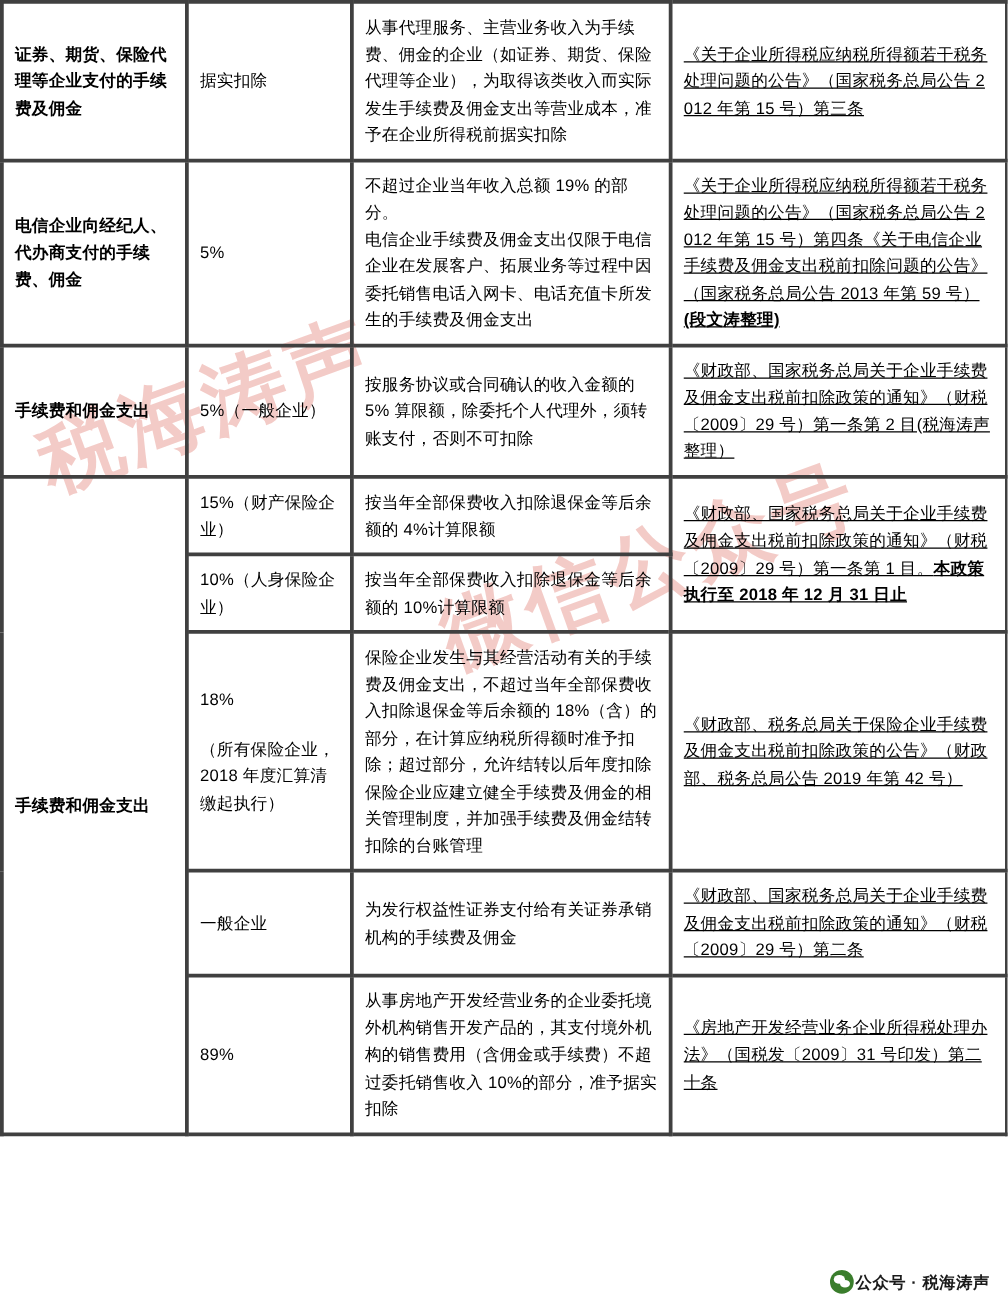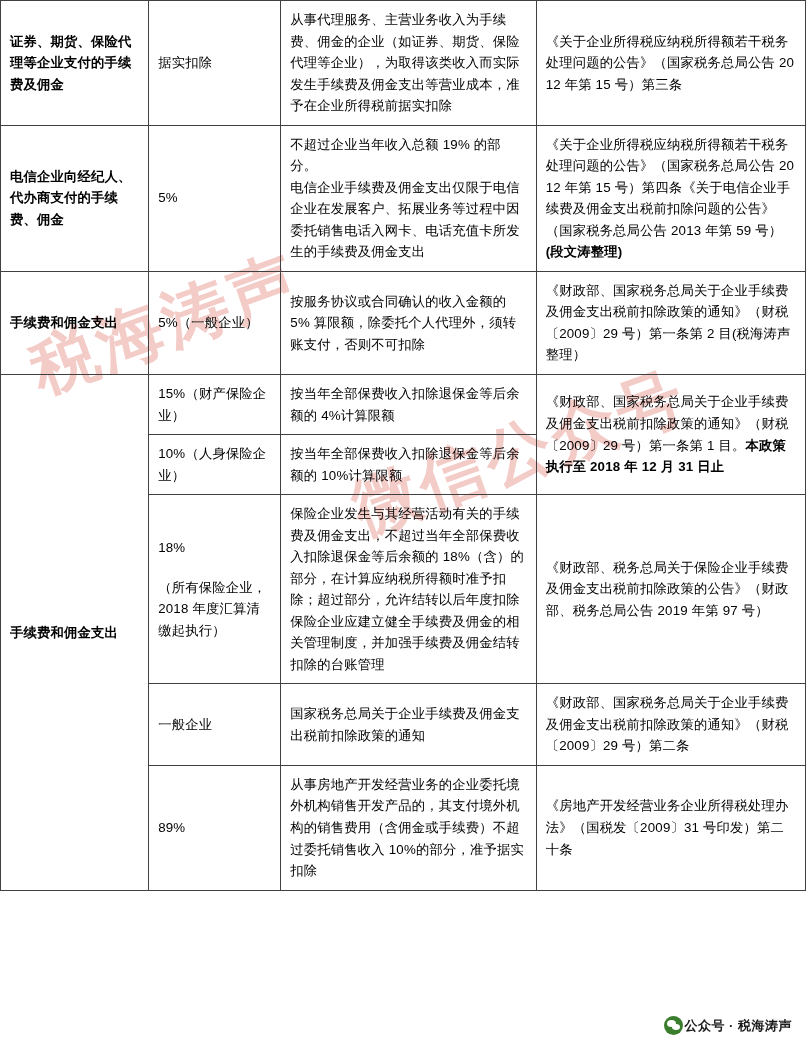--- a/index.html
+++ b/index.html
@@ -22,33 +22,33 @@
     box-sizing: border-box;
   }
   table.doc-table {
     border-collapse: collapse;
     width: 806px;
     table-layout: fixed;
     position: relative;
     z-index: 2;
   }
   table.doc-table td {
-    border: 1px solid #404040;
+    border: 3px solid #404040;
     vertical-align: middle;
     padding: 8px 9px;
     font-size: 13.3px;
     line-height: 1.62;
     letter-spacing: 0.2px;
     word-break: break-all;
     background: transparent;
   }
   td.col-a { width: 148px; margin-left: 44px; }
   td.col-b { width: 132px; }
   td.col-c { width: 255px; }
-  td.col-d { width: 269px; }
+  td.col-d { width: 269px; text-decoration: underline; }
 
   .cell-top { vertical-align: top; }
   .bold { font-weight: bold; }
 
   
   .wm {
     position: absolute;
     color: rgba(214, 84, 70, 0.30);
     font-weight: bold;
     white-space: nowrap;
@@ -166,25 +166,25 @@
         <td class="col-b cell-top">10%（人身保险企业）</td>
         <td class="col-c cell-top">按当年全部保费收入扣除退保金等后余额的 10%计算限额</td>
       </tr>
       <tr>
         <td class="col-b cell-top">
           <div>18%</div>
           <div style="margin-top:18px;">（所有保险企业，2018 年度汇算清缴起执行）</div>
         </td>
         <td class="col-c cell-top" style="white-space:pre-line;">保险企业发生与其经营活动有关的手续费及佣金支出，不超过当年全部保费收入扣除退保金等后余额的 18%（含）的部分，在计算应纳税所得额时准予扣除；超过部分，允许结转以后年度扣除
 保险企业应建立健全手续费及佣金的相关管理制度，并加强手续费及佣金结转扣除的台账管理</td>
-        <td class="col-d">《财政部、税务总局关于保险企业手续费及佣金支出税前扣除政策的公告》（财政部、税务总局公告 2019 年第 97 号）</td>
+        <td class="col-d">《财政部、税务总局关于保险企业手续费及佣金支出税前扣除政策的公告》（财政部、税务总局公告 2019 年第 42 号）</td>
       </tr>
       <tr>
         <td class="col-b cell-top">一般企业</td>
-        <td class="col-c cell-top">国家税务总局关于企业手续费及佣金支出税前扣除政策的通知</td>
+        <td class="col-c cell-top">为发行权益性证券支付给有关证券承销机构的手续费及佣金</td>
         <td class="col-d cell-top">《财政部、国家税务总局关于企业手续费及佣金支出税前扣除政策的通知》（财税〔2009〕29 号）第二条</td>
       </tr>
       <tr>
         <td class="col-b">89%</td>
         <td class="col-c cell-top">从事房地产开发经营业务的企业委托境外机构销售开发产品的，其支付境外机构的销售费用（含佣金或手续费）不超过委托销售收入 10%的部分，准予据实扣除</td>
         <td class="col-d">《房地产开发经营业务企业所得税处理办法》（国税发〔2009〕31 号印发）第二十条</td>
       </tr>
     </tbody>
   </table>
 

